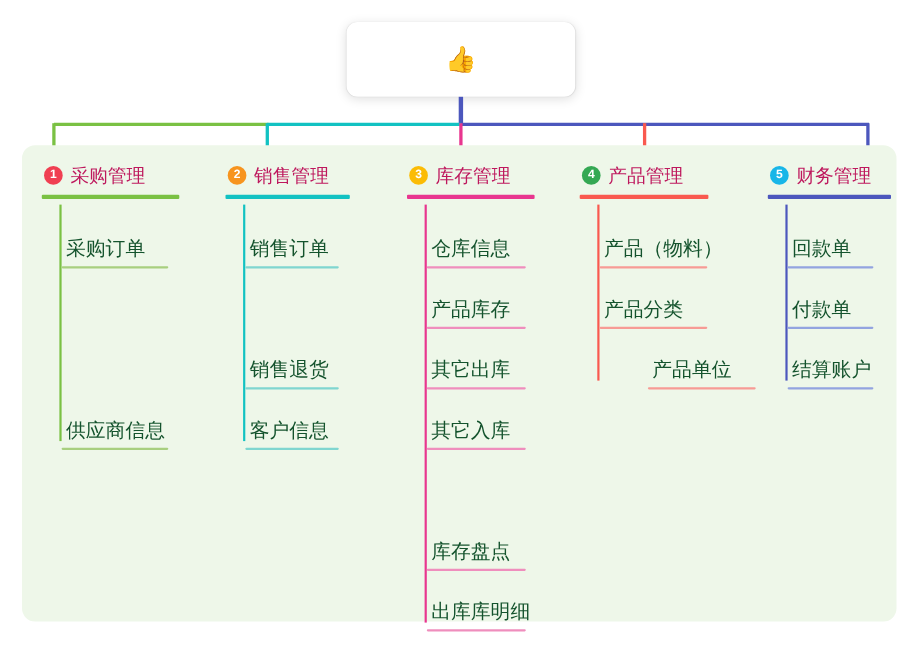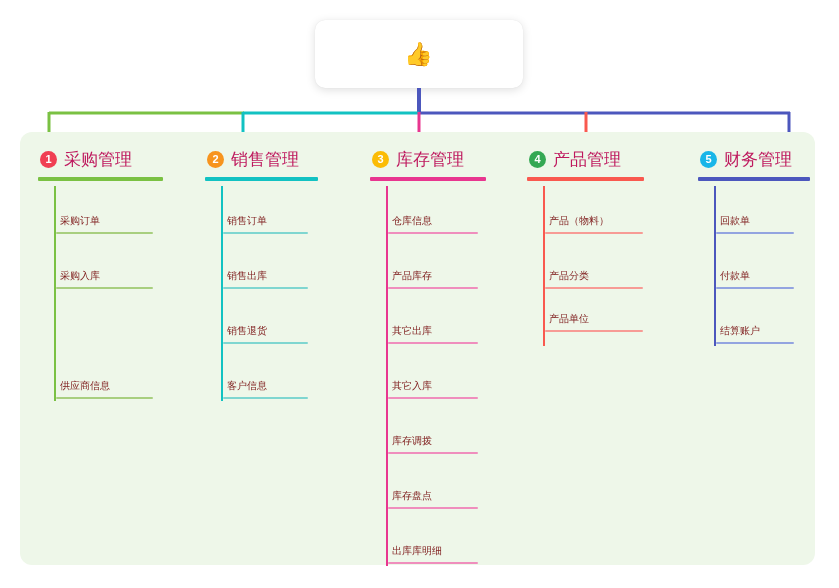--- a/index.html
+++ b/index.html
@@ -65,22 +65,22 @@
     font-weight: 400;
   }
   .head-rule { height: 4px; border-radius: 1px; margin-top: 5px; }
 
   
   .spine { position: absolute; width: 2px; top: 40px; }
 
   
   .leaf { position: absolute; left: 18px; }
   .leaf-text {
-    font-size: 10px;
-    color: #7f1d1d;
+    font-size: 18px;
+    color: #14532d;
     white-space: nowrap;
     padding: 0 3px 4px 4px;
     display: block;
   }
   .leaf-rule { height: 2px; border-radius: 1px; }
 </style>
 </head>
 <body>
 
 <div id="root">
@@ -110,44 +110,36 @@
         <div class="col-head">
           <span class="badge" style="background: rgb(240, 63, 82);">1</span>
           <span class="col-title">采购管理</span>
         </div>
         <div class="head-rule" style="background: rgb(122, 193, 67); width: 125px;"></div>
         <div class="spine" style="background: rgb(122, 193, 67); left: 16px; height: 215px;"></div>
         <div class="leaf" style="top: 68px; width: 97px;">
           <span class="leaf-text">采购订单</span>
           <div class="leaf-rule" style="background: rgb(168, 207, 127); width: 97px;"></div>
         </div>
-        <div class="leaf" style="top: 123px; width: 97px;">
-          <span class="leaf-text">采购入库</span>
-          <div class="leaf-rule" style="background: rgb(168, 207, 127); width: 97px;"></div>
-        </div>
         <div class="leaf" style="top: 233px; width: 97px;">
           <span class="leaf-text">供应商信息</span>
           <div class="leaf-rule" style="background: rgb(168, 207, 127); width: 97px;"></div>
         </div>
       </div>
       <div class="col" style="left: 185px; top: 14px; width: 113px;">
         <div class="col-head">
           <span class="badge" style="background: rgb(247, 148, 30);">2</span>
           <span class="col-title">销售管理</span>
         </div>
         <div class="head-rule" style="background: rgb(18, 194, 194); width: 113px;"></div>
         <div class="spine" style="background: rgb(18, 194, 194); left: 16px; height: 215px;"></div>
         <div class="leaf" style="top: 68px; width: 85px;">
           <span class="leaf-text">销售订单</span>
           <div class="leaf-rule" style="background: rgb(127, 214, 208); width: 85px;"></div>
         </div>
-        <div class="leaf" style="top: 123px; width: 85px;">
-          <span class="leaf-text">销售出库</span>
-          <div class="leaf-rule" style="background: rgb(127, 214, 208); width: 85px;"></div>
-        </div>
         <div class="leaf" style="top: 178px; width: 85px;">
           <span class="leaf-text">销售退货</span>
           <div class="leaf-rule" style="background: rgb(127, 214, 208); width: 85px;"></div>
         </div>
         <div class="leaf" style="top: 233px; width: 85px;">
           <span class="leaf-text">客户信息</span>
           <div class="leaf-rule" style="background: rgb(127, 214, 208); width: 85px;"></div>
         </div>
       </div>
       <div class="col" style="left: 350px; top: 14px; width: 116px;">
@@ -164,24 +156,20 @@
         <div class="leaf" style="top: 68px; width: 90px;">
           <span class="leaf-text">仓库信息</span>
           <div class="leaf-rule" style="background: rgb(239, 142, 189); width: 90px;"></div>
         </div>
         <div class="leaf" style="top: 178px; width: 90px;">
           <span class="leaf-text">其它出库</span>
           <div class="leaf-rule" style="background: rgb(239, 142, 189); width: 90px;"></div>
         </div>
         <div class="leaf" style="top: 233px; width: 90px;">
           <span class="leaf-text">其它入库</span>
-          <div class="leaf-rule" style="background: rgb(239, 142, 189); width: 90px;"></div>
-        </div>
-        <div class="leaf" style="top: 288px; width: 90px;">
-          <span class="leaf-text">库存调拨</span>
           <div class="leaf-rule" style="background: rgb(239, 142, 189); width: 90px;"></div>
         </div>
         <div class="leaf" style="top: 343px; width: 90px;">
           <span class="leaf-text">库存盘点</span>
           <div class="leaf-rule" style="background: rgb(239, 142, 189); width: 90px;"></div>
         </div>
         <div class="leaf" style="top: 398px; width: 90px;">
           <span class="leaf-text">出库库明细</span>
           <div class="leaf-rule" style="background: rgb(239, 142, 189); width: 90px;"></div>
         </div>
@@ -194,21 +182,21 @@
         <div class="head-rule" style="background: rgb(249, 89, 79); width: 117px;"></div>
         <div class="spine" style="background: rgb(249, 89, 79); left: 16px; height: 160px;"></div>
         <div class="leaf" style="top: 68px; width: 98px;">
           <span class="leaf-text">产品（物料）</span>
           <div class="leaf-rule" style="background: rgb(247, 155, 149); width: 98px;"></div>
         </div>
         <div class="leaf" style="top: 123px; width: 98px;">
           <span class="leaf-text">产品分类</span>
           <div class="leaf-rule" style="background: rgb(247, 155, 149); width: 98px;"></div>
         </div>
-        <div class="leaf" style="top: 166px; width: 98px;">
+        <div class="leaf" style="top: 178px; width: 98px; padding-left: 44px;">
           <span class="leaf-text">产品单位</span>
           <div class="leaf-rule" style="background: rgb(247, 155, 149); width: 98px;"></div>
         </div>
       </div>
       <div class="col" style="left: 678px; top: 14px; width: 112px;">
         <div class="col-head">
           <span class="badge" style="background: rgb(24, 182, 232);">5</span>
           <span class="col-title">财务管理</span>
         </div>
         <div class="head-rule" style="background: rgb(76, 87, 189); width: 112px;"></div>

